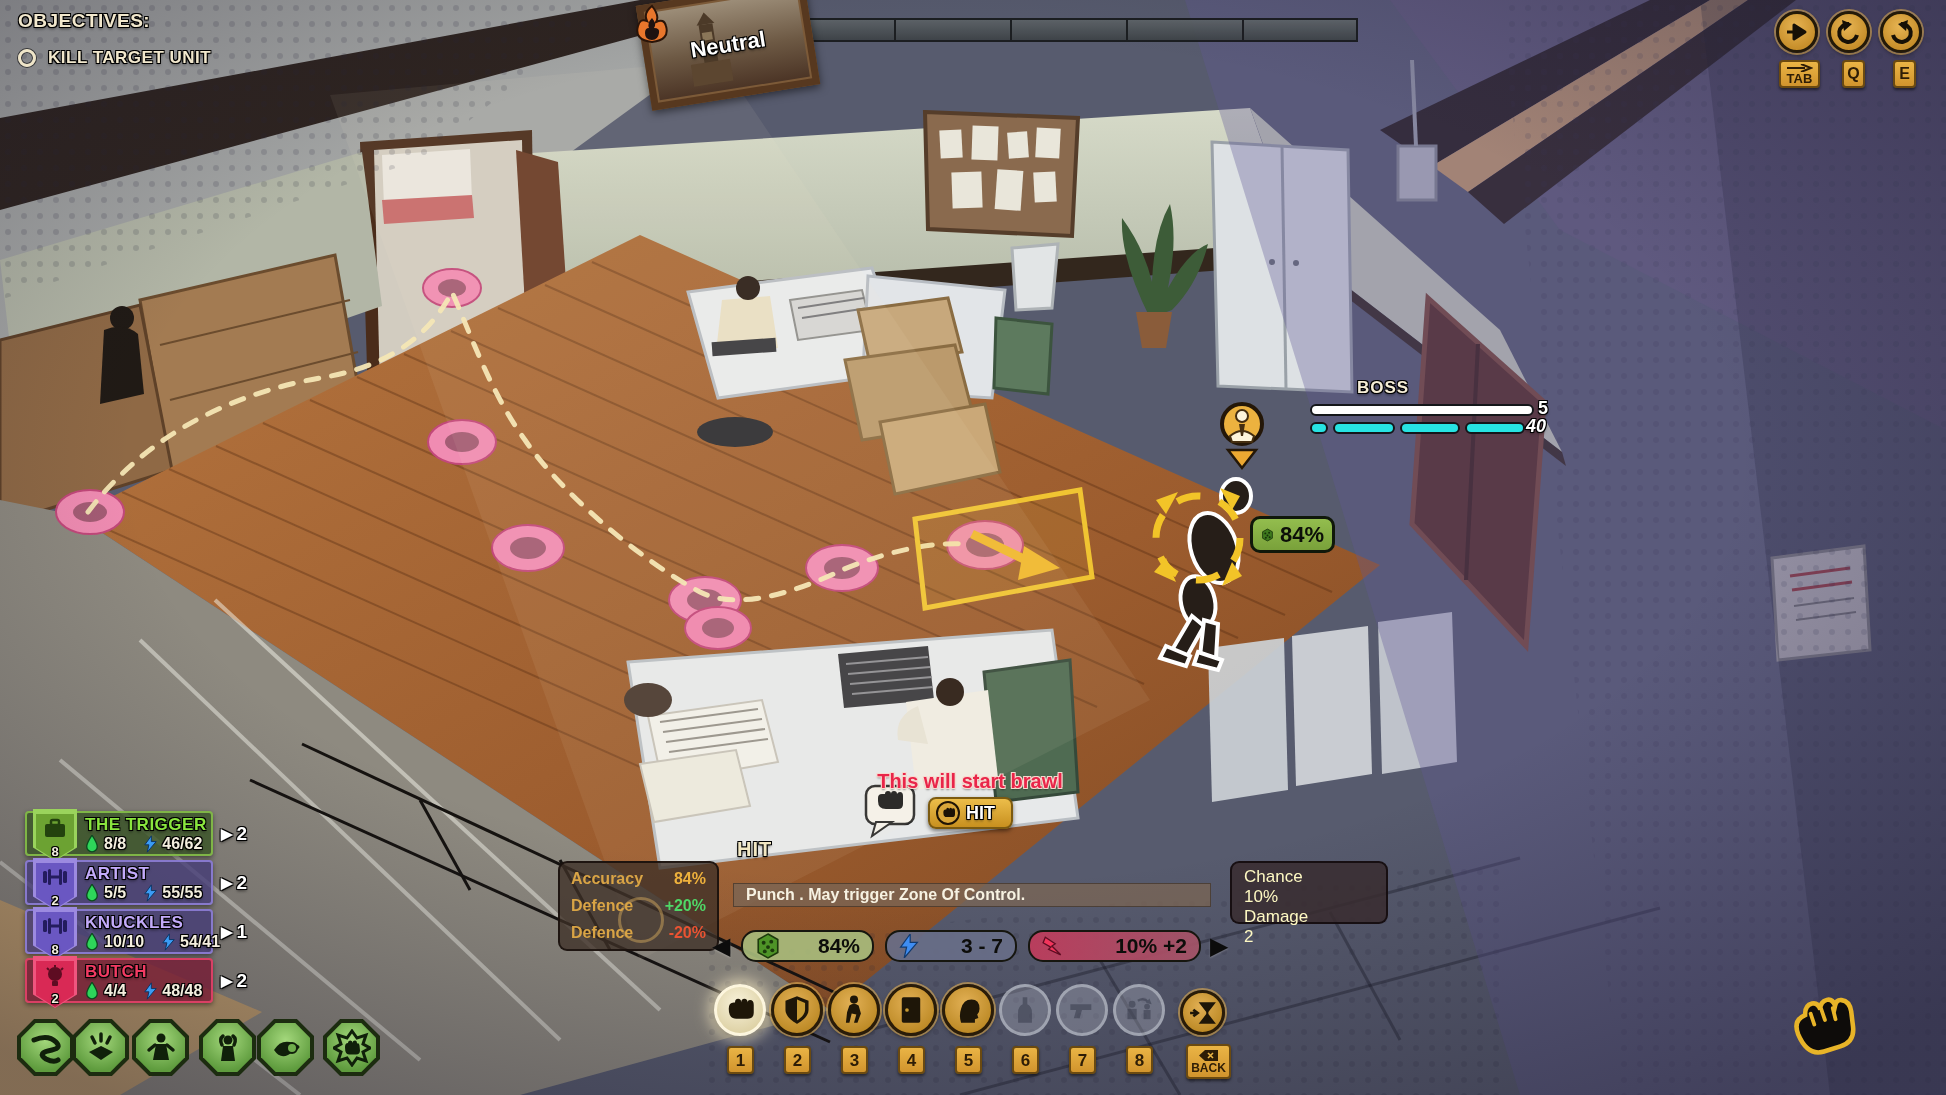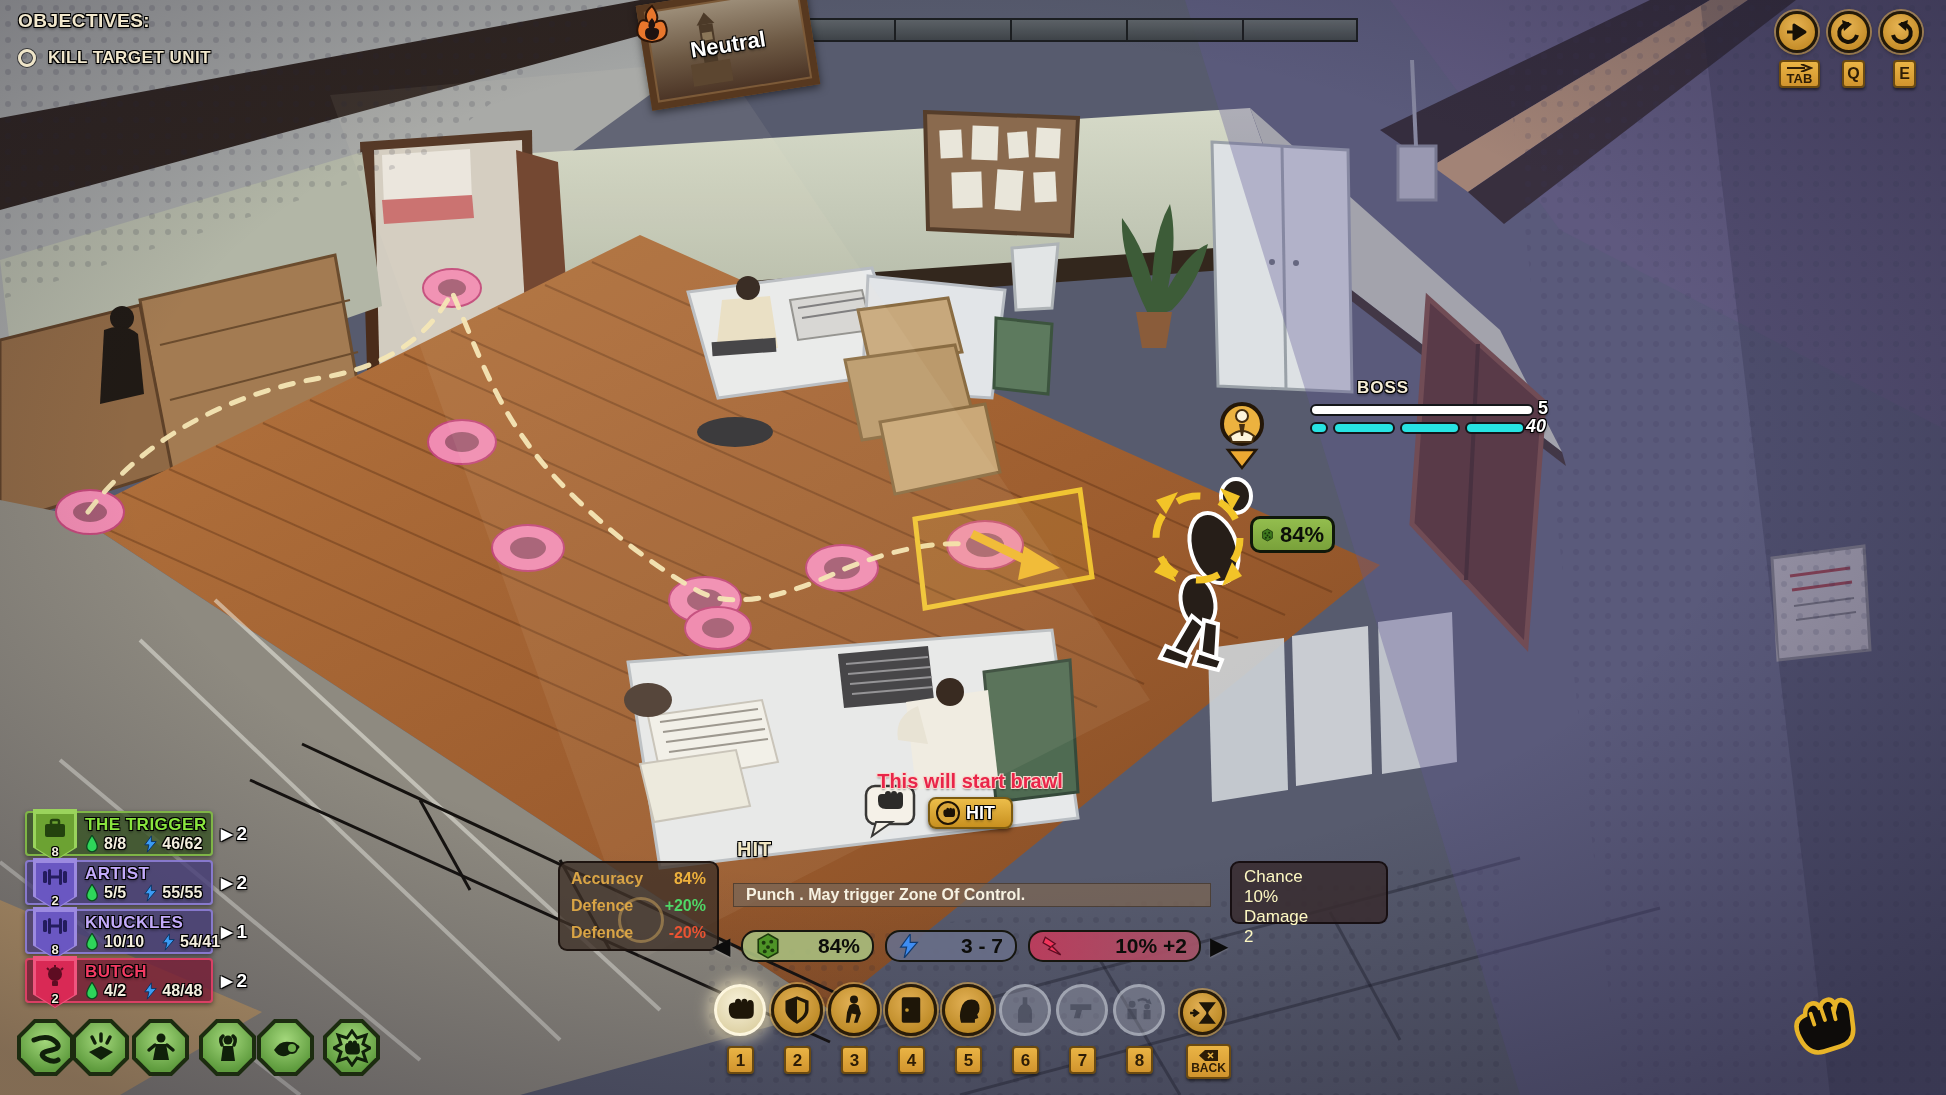--- a/index.html
+++ b/index.html
@@ -644,21 +644,21 @@
       <line x1="18" y1="3" x2="16" y2="5" stroke="#5e0c22" stroke-width="2"></line>
     </svg>
         </div>
     <span class="m-level otext">2</span>
   </div>
   <div class="m-name otext">BUTCH</div>
   <div class="m-stats">
     <svg width="14" height="18" viewBox="0 0 16 20">
           <path d="M8 0 C8 0 14 9 14 13 A6 6 0 1 1 2 13 C2 9 8 0 8 0 Z" fill="#2ed65a" stroke="#0c4a1e" stroke-width="1.5"></path>
         </svg>
-    <span class="otext">4/2</span>
+    <span class="otext">4/4</span>
         <span class="gap"></span>
     <svg width="13" height="18" viewBox="0 0 16 20">
           <path d="M9 0 L1 11 H6 L4 20 L15 7 H9 Z" fill="#3b9cf5" stroke="#0c3464" stroke-width="1.2"></path>
         </svg>
     <span class="otext">48/48</span>
   </div>
   <div class="m-count otext">
         <span class="tri">▶</span>
         <span>2</span>
       </div>

